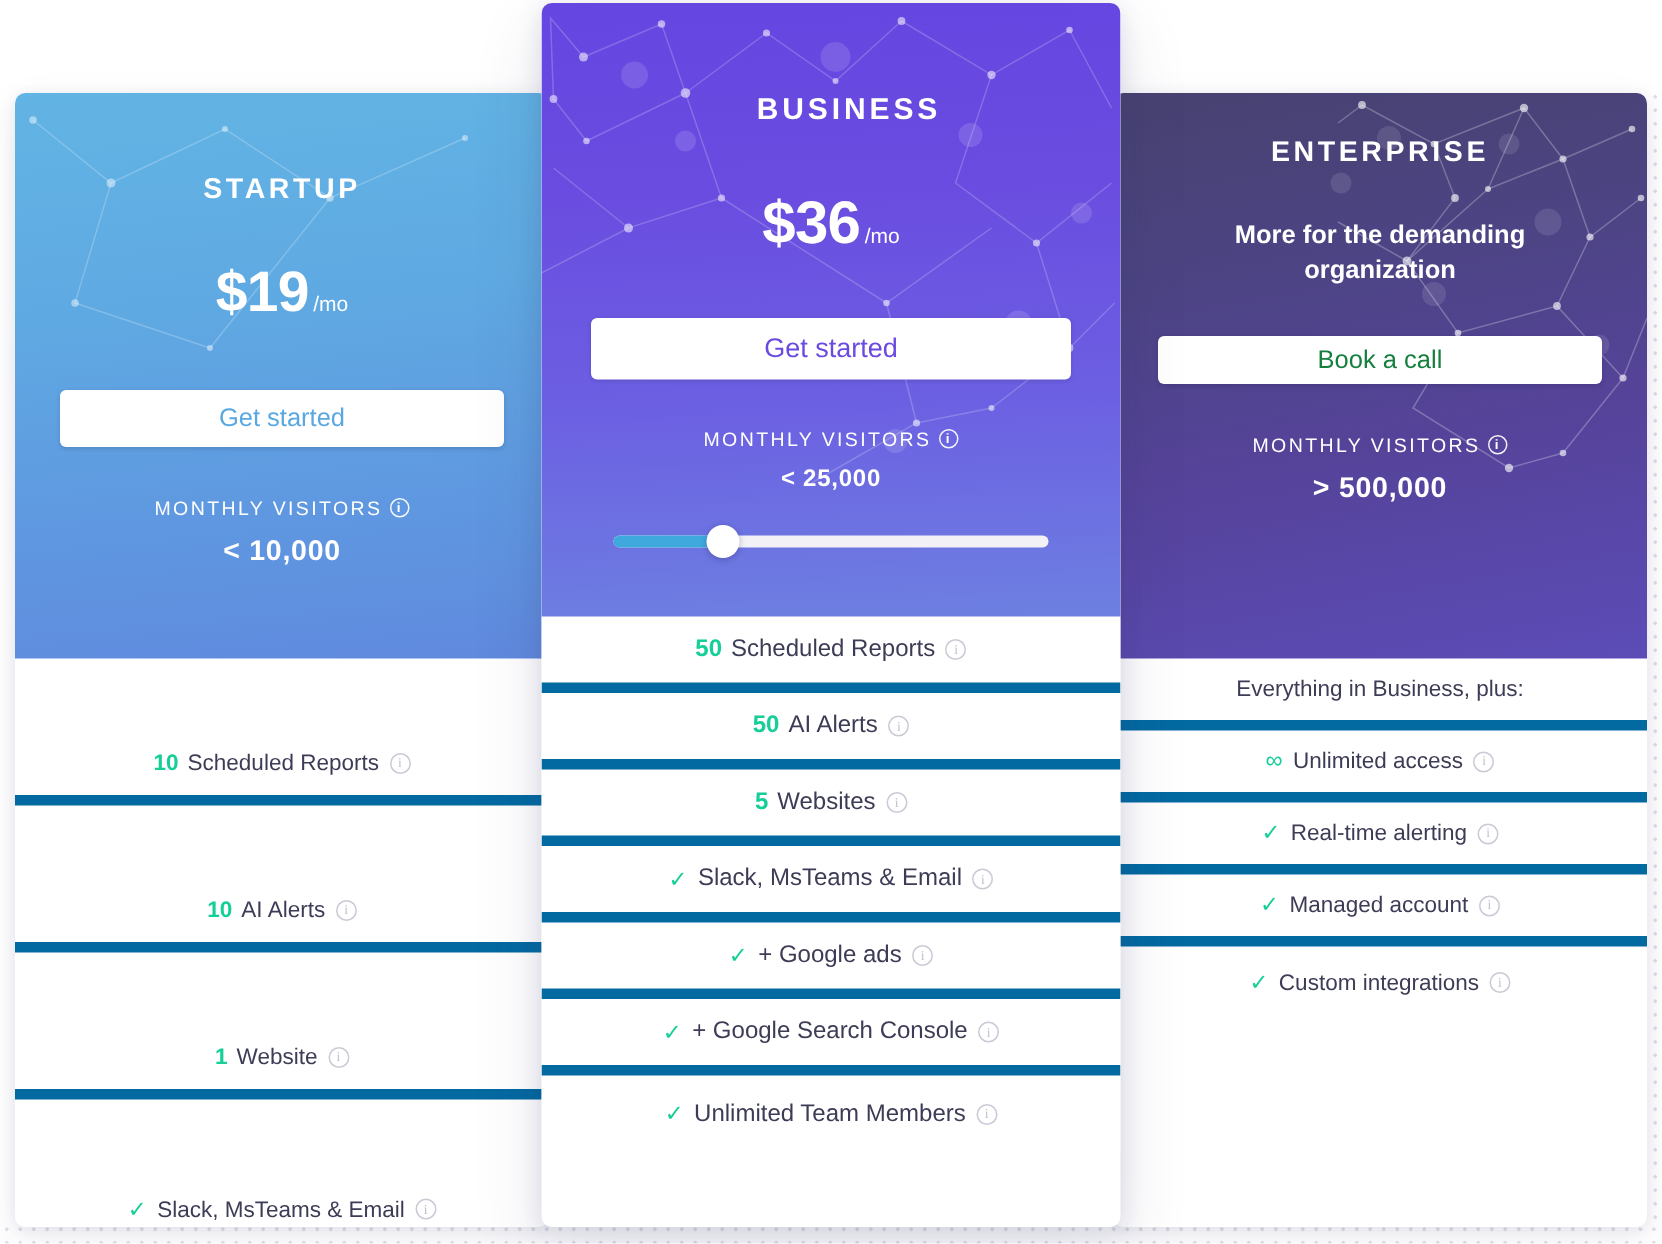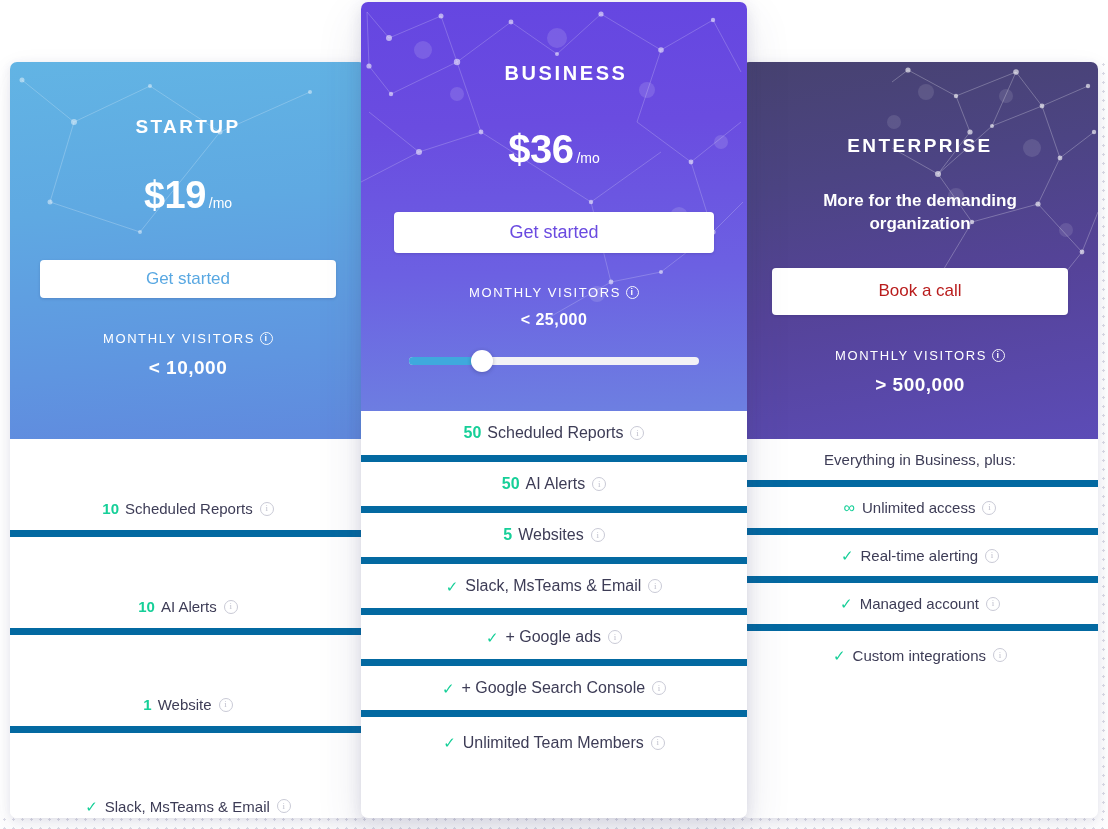--- a/index.html
+++ b/index.html
@@ -69,21 +69,21 @@
   .head-inner { position: relative; z-index: 2; }
 
   .plan-name {
     font-size: 19px;
     font-weight: bold;
     letter-spacing: 2.4px;
     line-height: 1;
   }
   .startup-name    { padding-top: 55px; }
   .business-name   { padding-top: 61px; font-size: 20px; letter-spacing: 2.6px; margin-left: 24px; }
-  .enterprise-name { padding-top: 74px; }
+  .enterprise-name { padding-top: 30px; }
 
   .price-row {
     display: flex;
     align-items: baseline;
     justify-content: center;
   }
   .price-amount { font-size: 38px; font-weight: bold; letter-spacing: -0.5px; }
   .price-unit   { font-size: 14px; font-weight: normal; margin-left: 3px; }
 
   .startup-price  { margin-top: 38px; }
@@ -111,22 +111,22 @@
   }
   .cta-startup {
     width: 296px; height: 38px; margin: 43px auto 0;
     color: #59a8e2;
   }
   .cta-business {
     width: 320px; height: 41px; margin: 40px auto 0;
     color: #6a4ae0; font-size: 18px;
   }
   .cta-enterprise {
-    width: 296px; height: 47px; margin: 32px auto 0;
-    color: #b91c1c;
+    width: 296px; height: 32px; margin: 32px auto 0;
+    color: #15803d;
   }
 
   .mv-label {
     margin-top: 33px;
     font-size: 13px;
     letter-spacing: 1.6px;
     display: flex;
     align-items: center;
     justify-content: center;
     gap: 5px;

